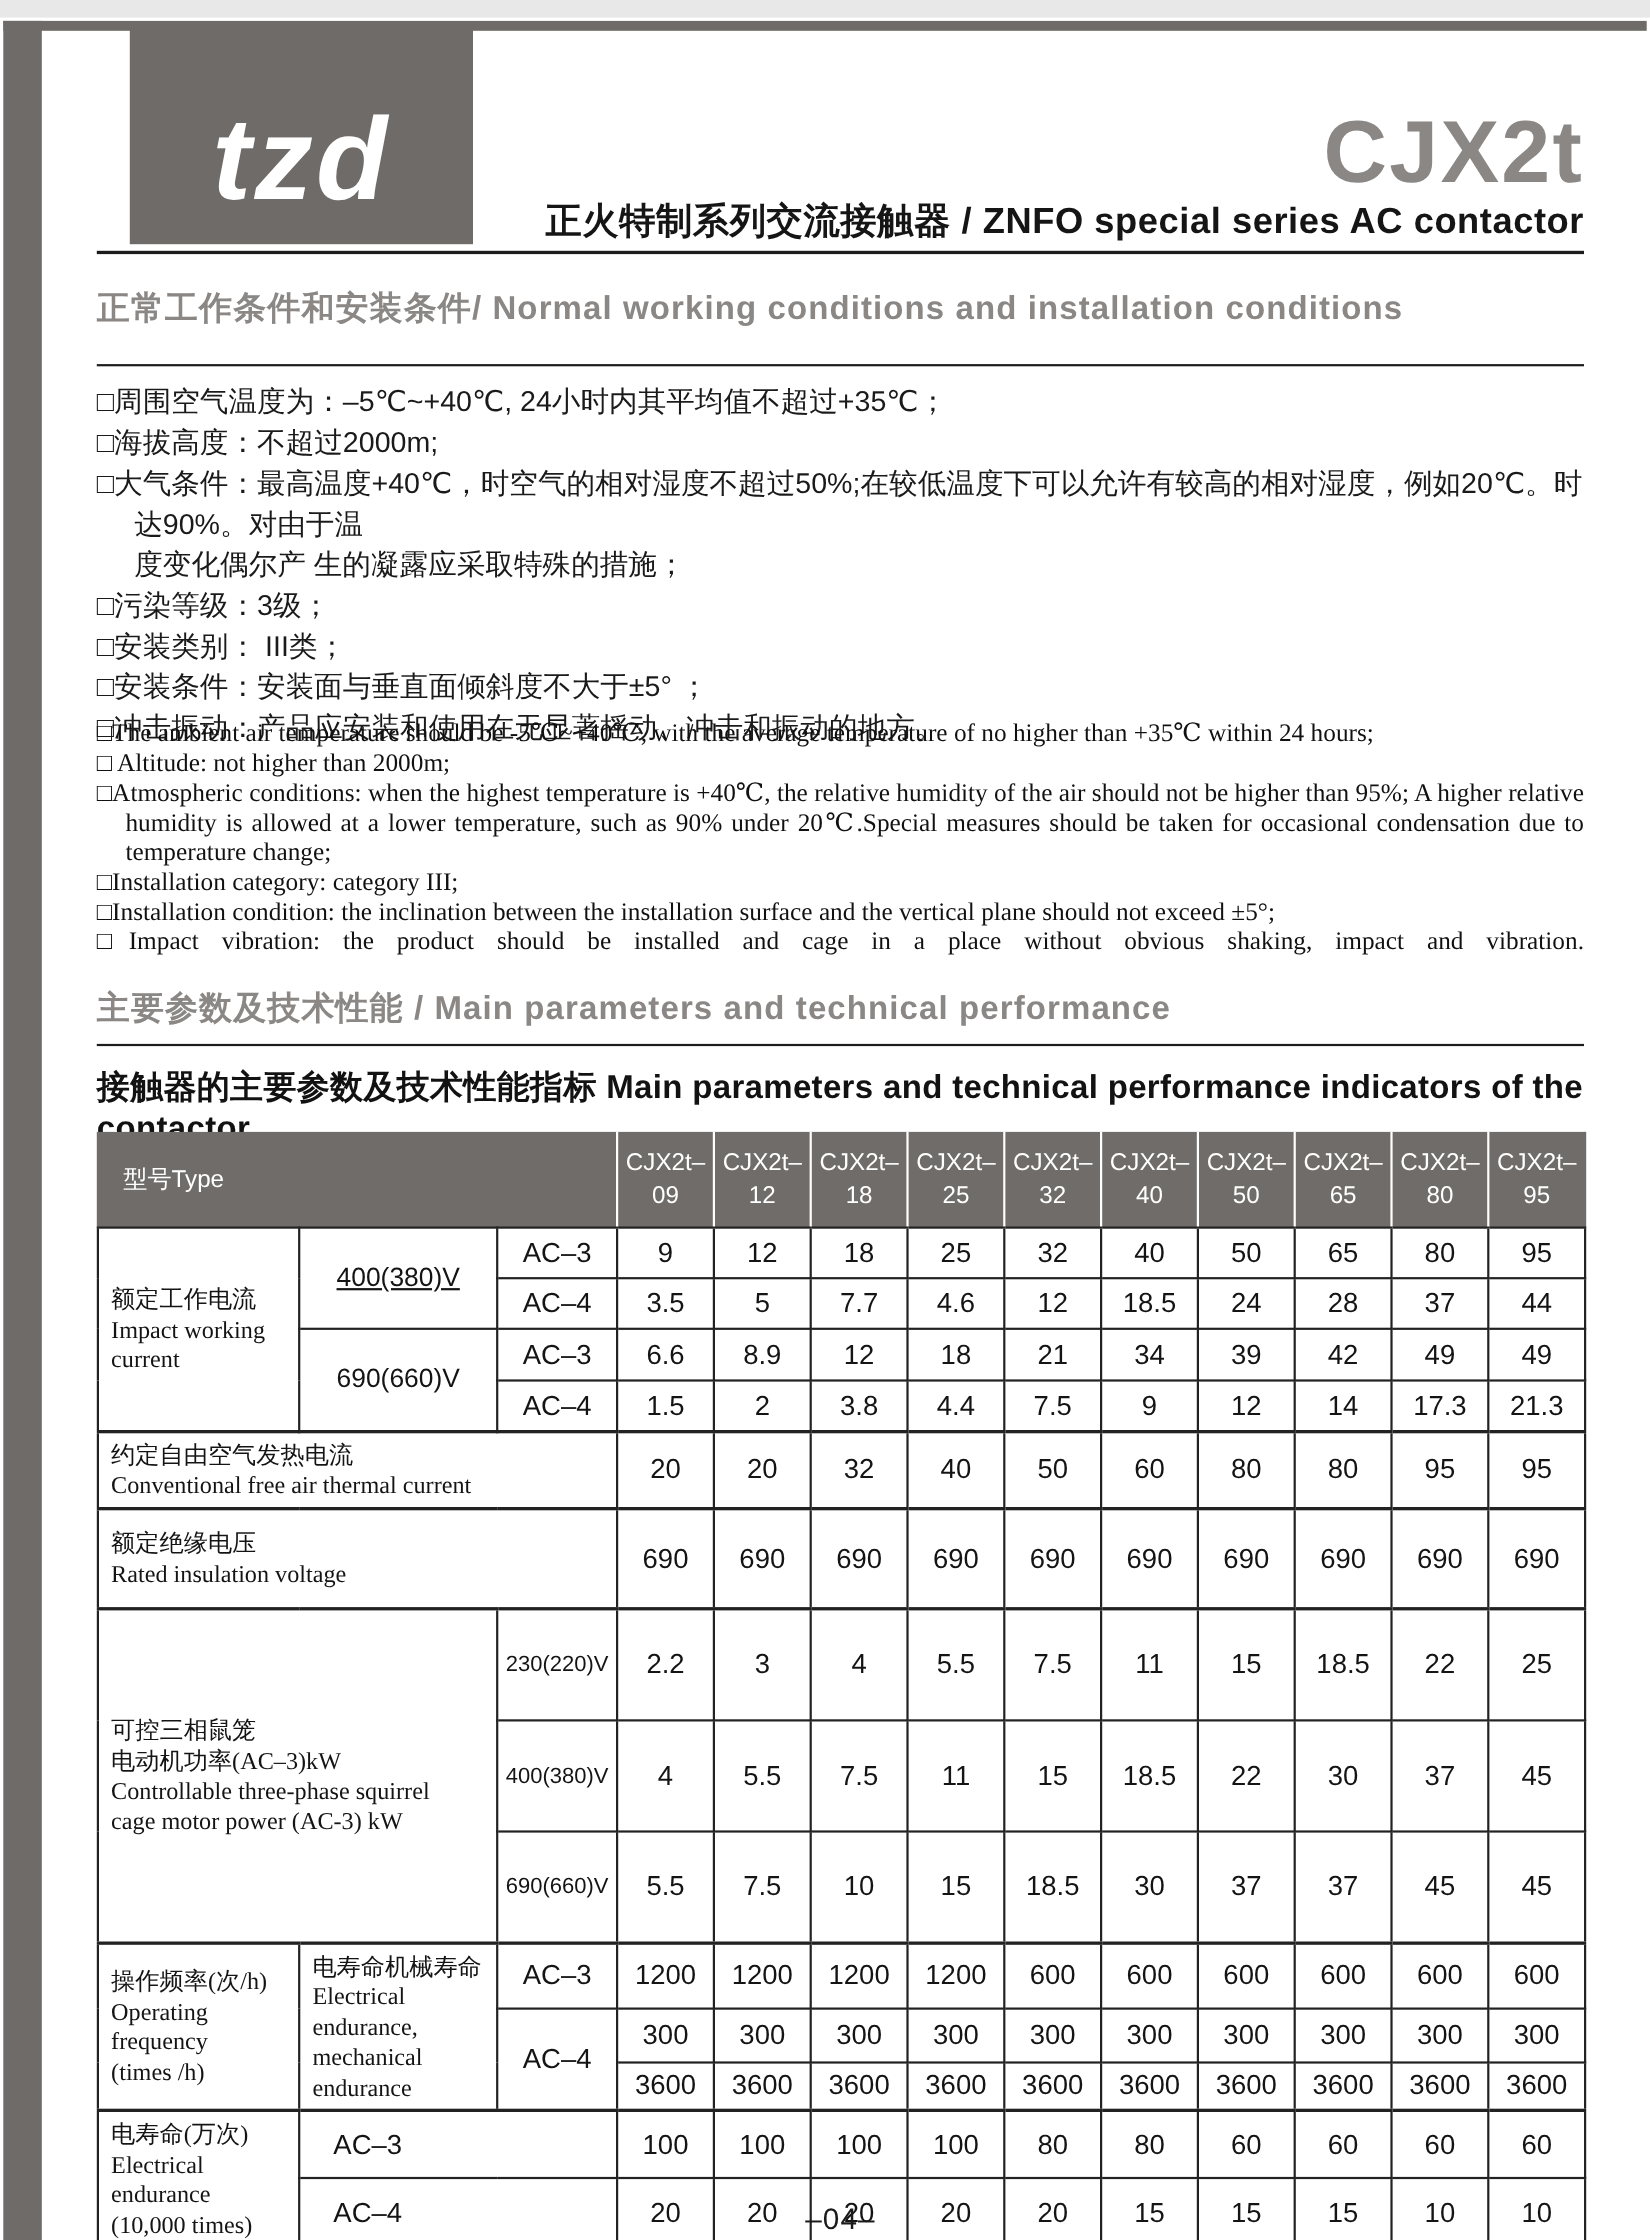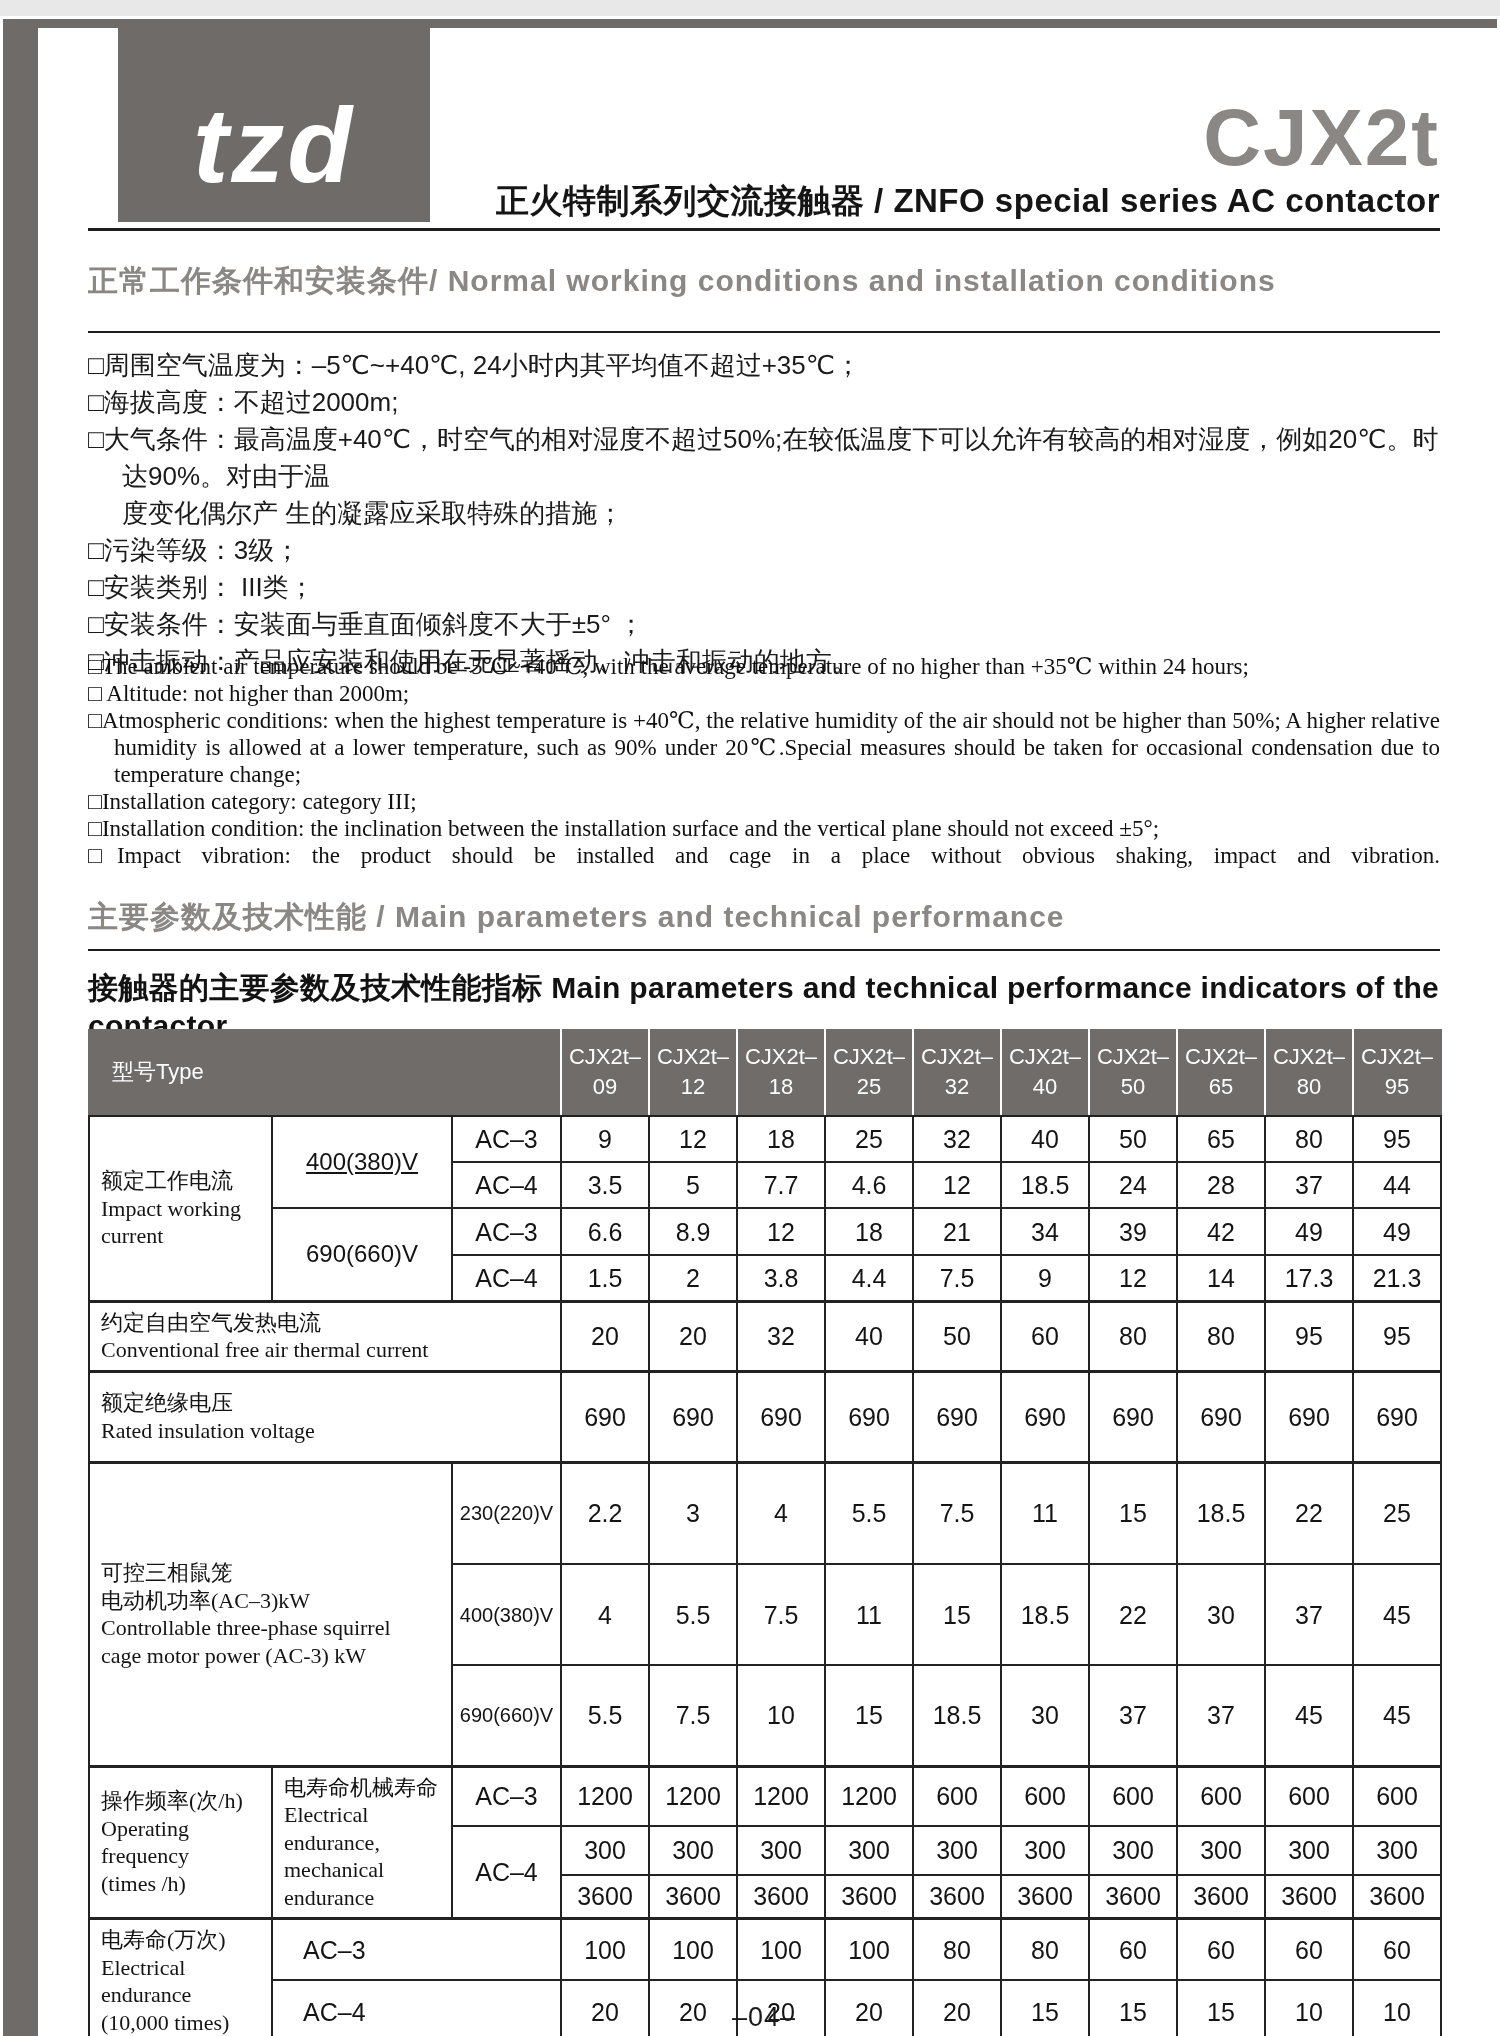--- a/index.html
+++ b/index.html
@@ -104,21 +104,21 @@
       <li>□大气条件：最高温度+40℃，时空气的相对湿度不超过50%;在较低温度下可以允许有较高的相对湿度，例如20℃。时达90%。对由于温
 度变化偶尔产 生的凝露应采取特殊的措施；</li>
       <li>□污染等级：3级；</li>
       <li>□安装类别： III类；</li>
       <li>□安装条件：安装面与垂直面倾斜度不大于±5° ；</li>
       <li>□冲击振动：产品应安装和使用在无显著摇动、冲击和振动的地方。</li>
     </ul>
   <ul class="cond-list en-list" id="en-list">
       <li>□The ambient air temperature should be -5℃~+40℃, with the average temperature of no higher than +35℃ within 24 hours;</li>
       <li>□ Altitude: not higher than 2000m;</li>
-      <li>□Atmospheric conditions: when the highest temperature is +40℃, the relative humidity of the air should not be higher than 50%; A higher relative humidity is allowed at a lower temperature, such as 90% under 20℃.Special measures should be taken for occasional condensation due to temperature change;</li>
+      <li>□Atmospheric conditions: when the highest temperature is +40℃, the relative humidity of the air should not be higher than 95%; A higher relative humidity is allowed at a lower temperature, such as 90% under 20℃.Special measures should be taken for occasional condensation due to temperature change;</li>
       <li>□Installation category: category III;</li>
       <li>□Installation condition: the inclination between the installation surface and the vertical plane should not exceed ±5°;</li>
       <li class="stretch">□Impact vibration: the product should be installed and cage in a place without obvious shaking, impact and vibration.</li>
     </ul>
 
   <div class="sec-heading sec2-heading">主要参数及技术性能 / Main parameters and technical performance</div>
   <div class="rule rule-sec2"></div>
 
   <div class="table-title">接触器的主要参数及技术性能指标 Main parameters and technical performance indicators of the contactor</div>
 

